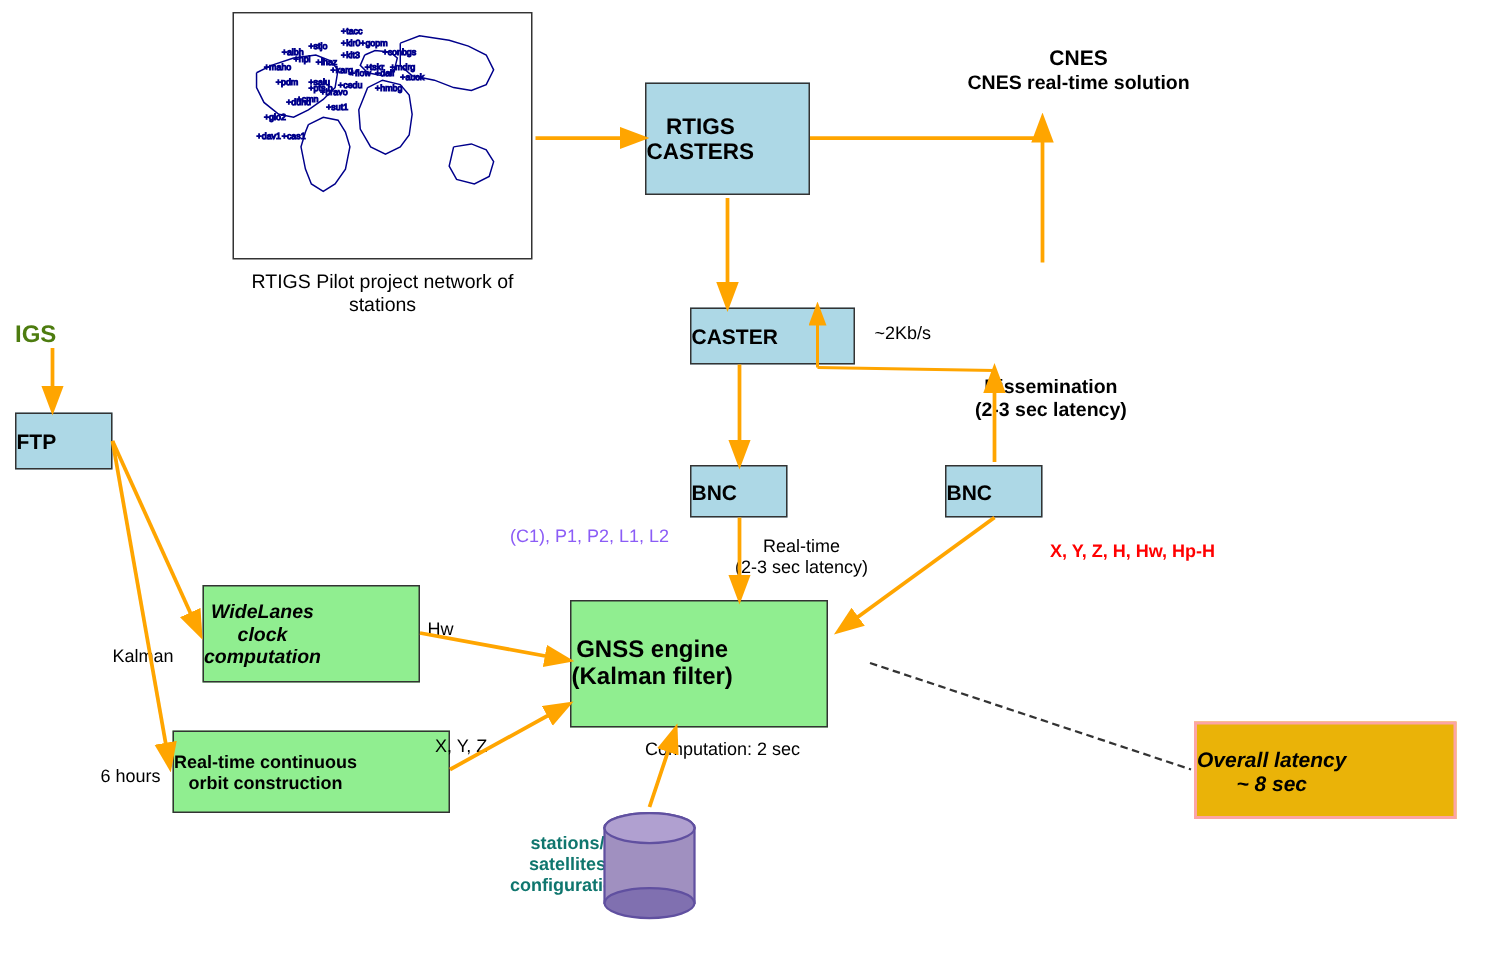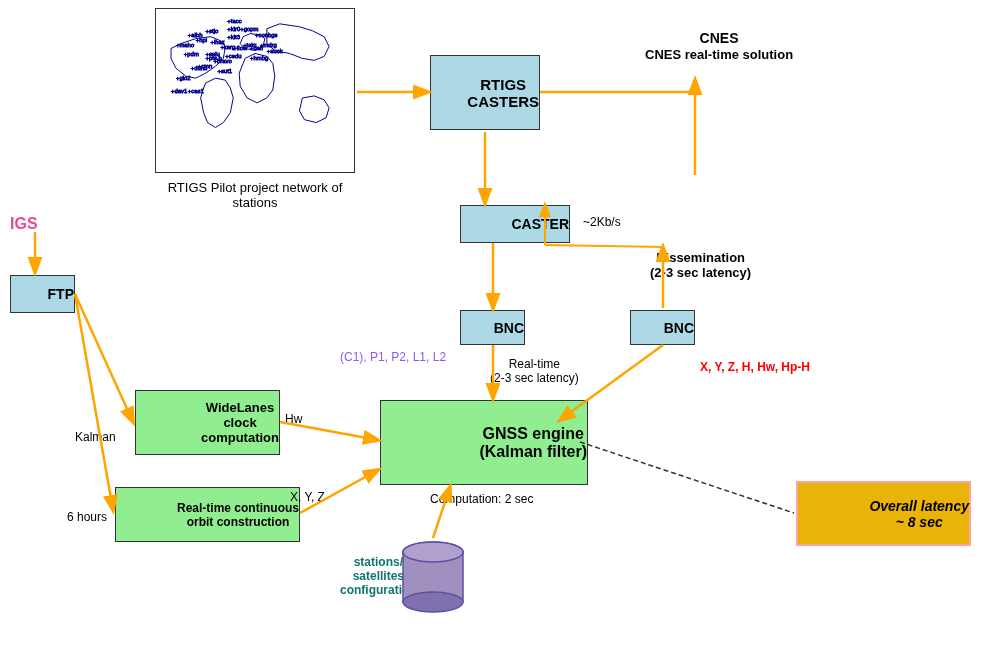--- a/index.html
+++ b/index.html
@@ -33,21 +33,21 @@
       width: 100%;
       height: 100%;
     }
 
     
     .box {
       position: absolute;
       border: none;
       display: flex;
       align-items: center;
-      justify-content: flex-end;
+      justify-content: flex-start;
       text-align: center;
       font-weight: bold;
     }
     .box-blue {
       background: #add8e6;
       border: 1px solid #333;
     }
     .box-green {
       background: #90ee90;
       border: 1px solid #333;
@@ -140,21 +140,21 @@
         <text x="100" y="28" fill="#00008B">+conbgs</text>
       </g>
     </svg>
   </div>
 
   <div class="label" style="left:155px; top:180px; width:200px; font-size:13px; color:#000;">
     <span>RTIGS Pilot project
 network of stations</span>
   </div>
 
-  <div class="label" style="left:10px; top:215px; font-size:16px; font-weight:bold; color:#ec4899;">
+  <div class="label" style="left:10px; top:215px; font-size:16px; font-weight:bold; color:#4d7c0f;">
     <span>IGS</span>
   </div>
 
   <div class="box box-blue" style="left:10px; top:275px; width:65px; height:38px; font-size:14px;">
     <span>FTP</span>
   </div>
 
   <div class="box box-blue" style="left:430px; top:55px; width:110px; height:75px; font-size:15px;">
     <span style="white-space:pre-line">RTIGS
 CASTERS</span>
@@ -192,31 +192,31 @@
 
   <div class="label" style="left:490px; top:357px; font-size:12px; text-align:center;">
     Real-time<br>(2-3 sec latency)
   </div>
 
   <div class="label" style="left:700px; top:360px; font-size:12px; color:red; font-weight:bold;">
     <span>X, Y, Z, H, Hw, Hp-H</span>
   </div>
 
   <div class="box box-green" style="left:135px; top:390px; width:145px; height:65px; font-size:13px;">
-    <span style="white-space:pre-line; text-align:center;">WideLanes
+    <span style="white-space:pre-line; text-align:center;font-style:italic;">WideLanes
 clock
 computation</span>
   </div>
 
   <div class="box box-green" style="left:115px; top:487px; width:185px; height:55px; font-size:12px;">
     <span style="white-space:pre-line; text-align:center;">Real-time continuous
 orbit construction</span>
   </div>
 
-  <div class="box box-green" style="left:380px; top:400px; width:208px; height:85px; font-size:16px;">
+  <div class="box box-green" style="left:380px; top:400px; width:172px; height:85px; font-size:16px;">
     <span style="white-space:pre-line; text-align:center;">GNSS engine
 (Kalman filter)</span>
   </div>
 
   <div class="label" style="left:430px; top:492px; font-size:12px;">
     <span>Computation: 2 sec</span>
   </div>
 
   <div class="label" style="left:75px; top:430px; font-size:12px;">
     <span>Kalman</span>

